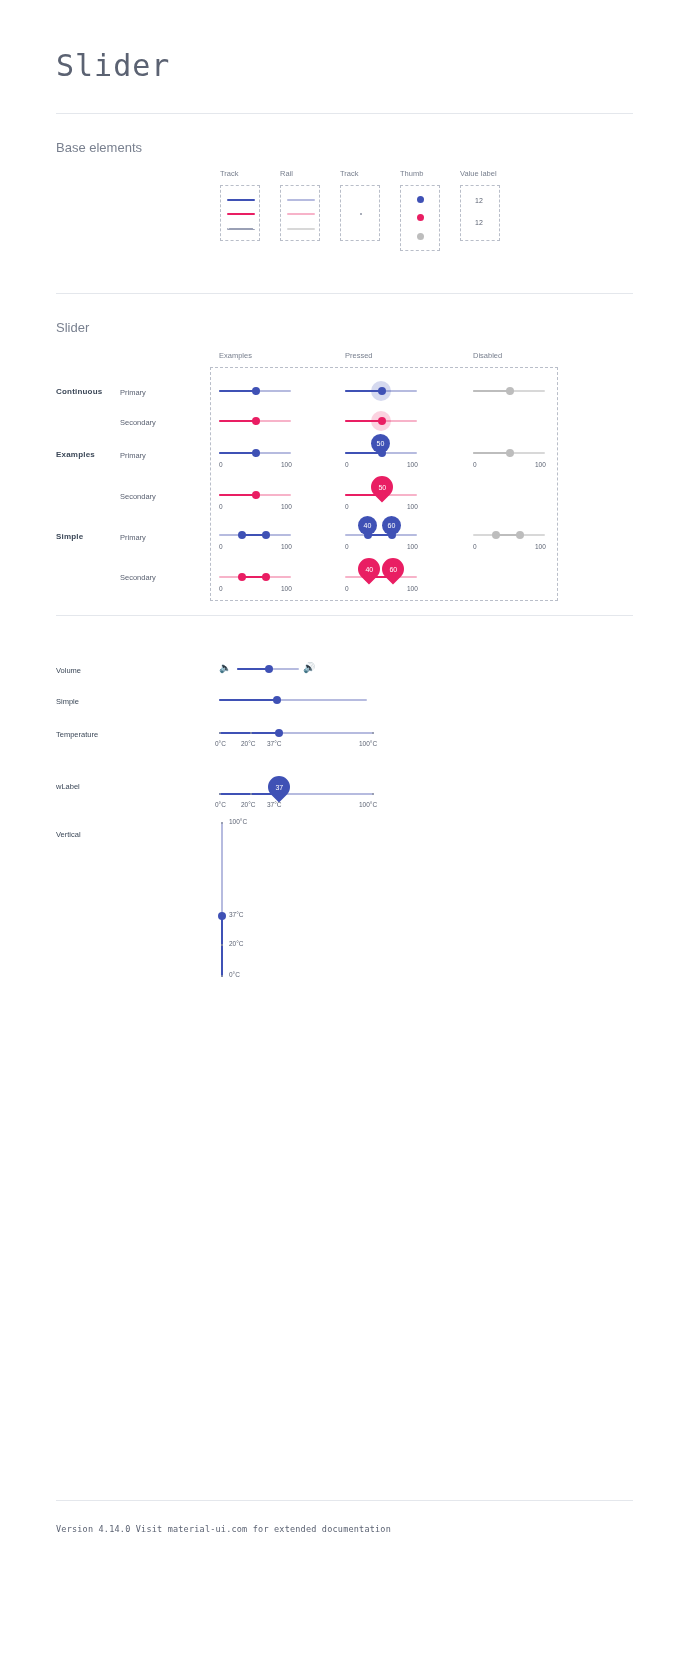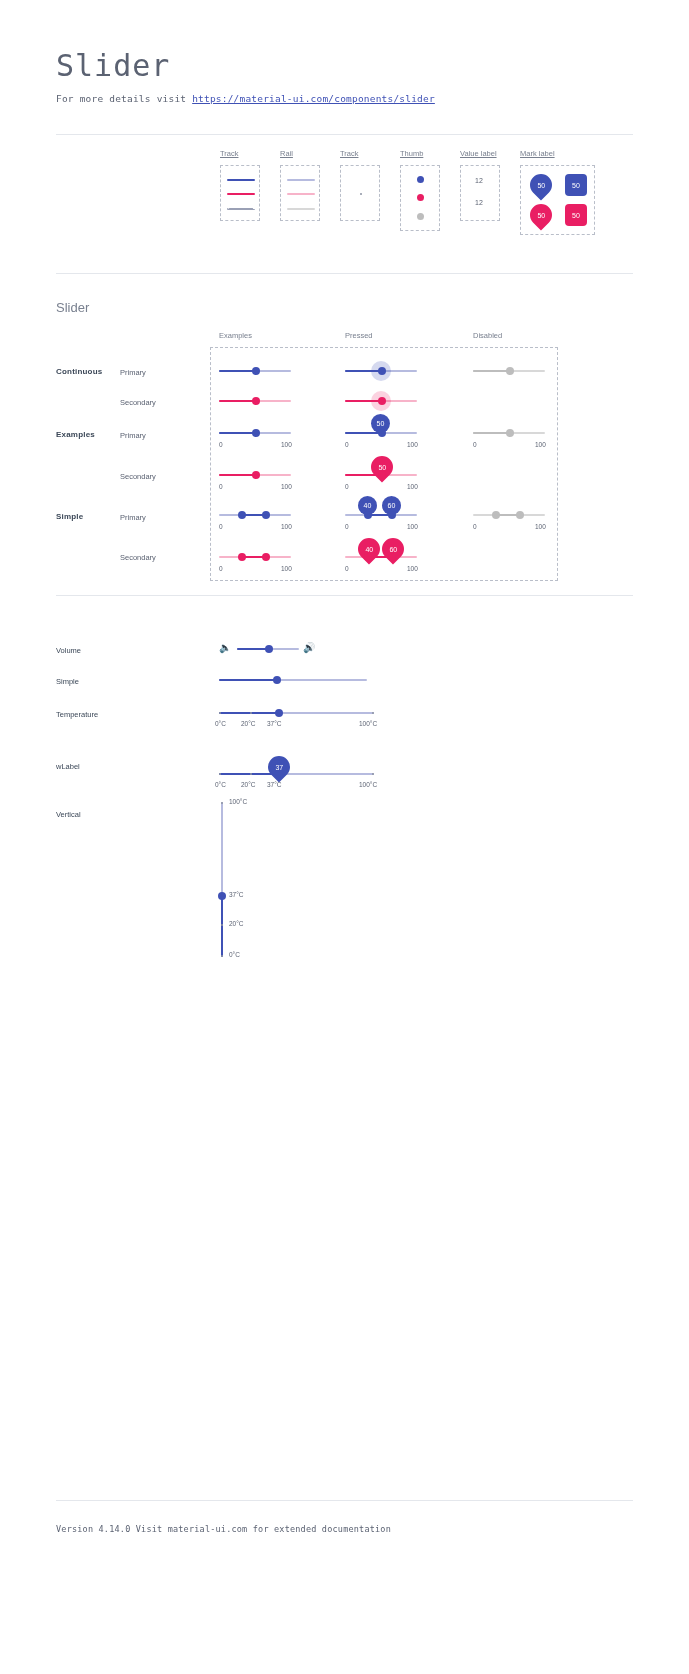--- a/index.html
+++ b/index.html
@@ -60,21 +60,21 @@
     color: #5b6272;
   }
   .col-header {
     font-size: 7.5px;
     color: #79808f;
   }
 
   
   .base-wrap { position: relative; height: 112px; margin-top: 8px; }
   .base-col { position: absolute; top: 22px; }
-  .base-col .col-header { position: absolute; top: -16px; left: 0; white-space: nowrap; text-decoration: underline; }
+  .base-col .col-header { position: absolute; top: -16px; left: 0; white-space: nowrap; }
   .base-box {
     position: relative;
     border: 1px dashed #b9bec9;
     background: #fff;
   }
 
   .bar { position: absolute; height: 2px; border-radius: 1px; }
   .bar.primary { background: #3f51b5; }
   .bar.secondary { background: #e91e63; }
   .bar.rail-p { background: #b6bbdf; }
@@ -161,27 +161,25 @@
     letter-spacing: .2px;
   }
 </style>
 </head>
 <body>
 
 <div class="page">
 
   <div class="header">
     <h1 class="title">Slider</h1>
-    <div class="subtitle">
-      <span>For more details visit </span><a href="#">https://material-ui.com/components/slider</a>
-    </div>
   </div>
   <hr class="rule">
 
   <div class="section">
+    <div class="section-title">Base elements</div>
 
     <div class="base-wrap">
 
       <div class="base-col" style="left:164px;">
         <div class="col-header">Track</div>
         <div class="base-box" style="width:40px;height:56px;">
           <div class="bar primary" style="left:6px; top:13px; width:28px;"></div>
           <div class="bar secondary" style="left:6px; top:27px; width:28px;"></div>
           <div class="bar dash-p" style="left:6px; top:42px; width:28px; border-top-color:#9aa0b5;"></div>
         </div>
@@ -213,37 +211,20 @@
       </div>
 
       <div class="base-col" style="left:404px;text-align:right;">
         <div class="col-header">Value label</div>
         <div class="base-box" style="width:40px;height:56px;">
           <div class="vlabel" style="left:14px; top:11px;">12</div>
           <div class="vlabel" style="left:14px; top:33px;">12</div>
         </div>
       </div>
 
-      <div class="base-col" style="left:464px;">
-        <div class="col-header">Mark label</div>
-        <div class="base-box" style="width:75px;height:70px;">
-          <div class="teardrop" style="left:9px; top:8px; background:#3f51b5;">
-            <span>50</span>
-          </div>
-          <div class="pill rounded bg-p" style="left:44px; top:8px; width:22px; height:22px;">
-            <span>50</span>
-          </div>
-          <div class="teardrop" style="left:9px; top:38px; background:#e91e63;">
-            <span>50</span>
-          </div>
-          <div class="pill rounded bg-s" style="left:44px; top:38px; width:22px; height:22px;">
-            <span>50</span>
-          </div>
-        </div>
-      </div>
 
     </div>
   </div>
 
   <hr class="rule" style="margin-top:18px;">
 
   <div class="section">
     <div class="section-title">Slider</div>
 
     <div class="slider-wrap">

